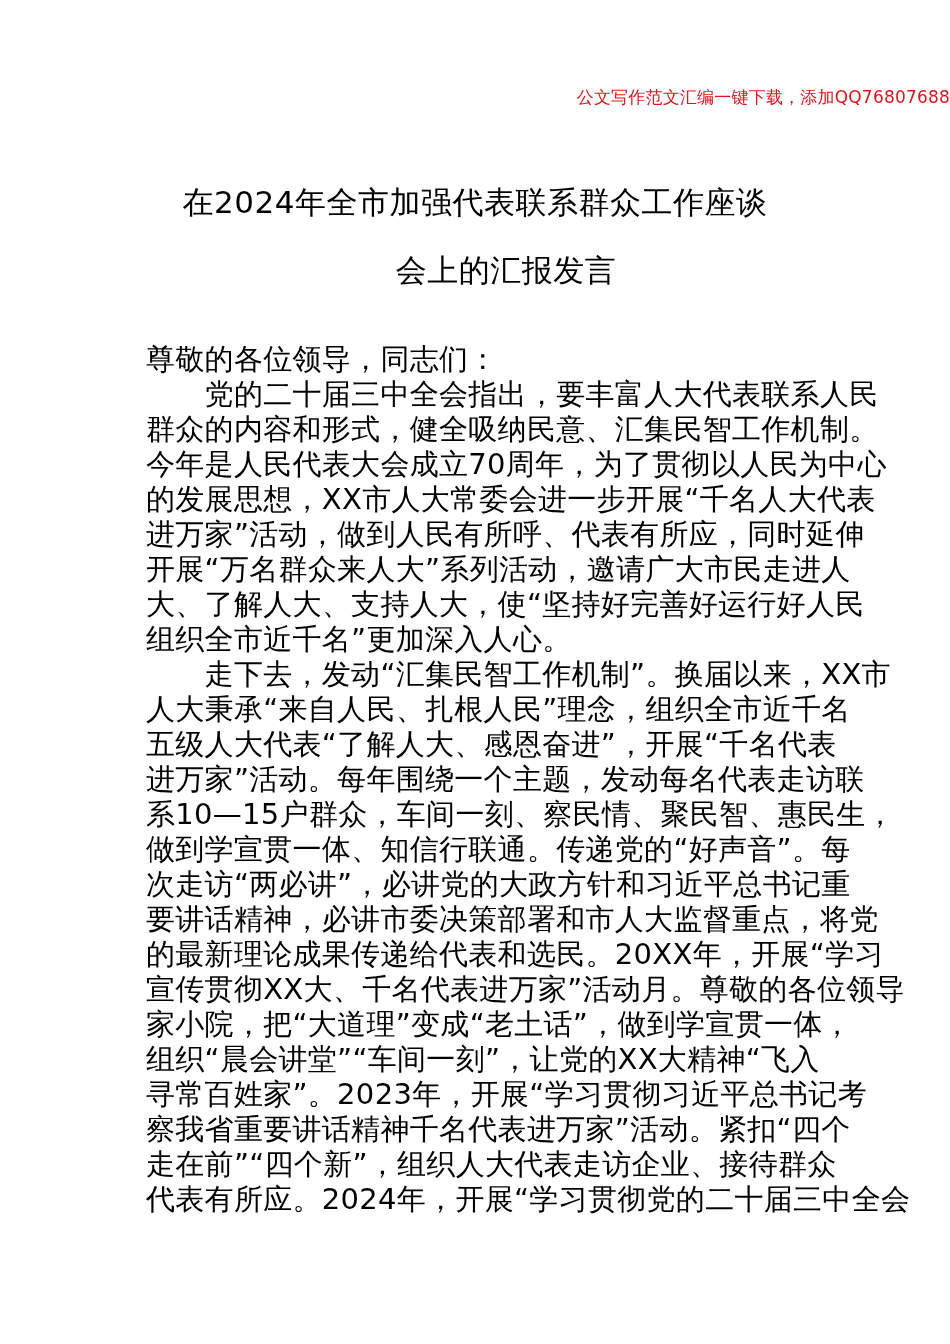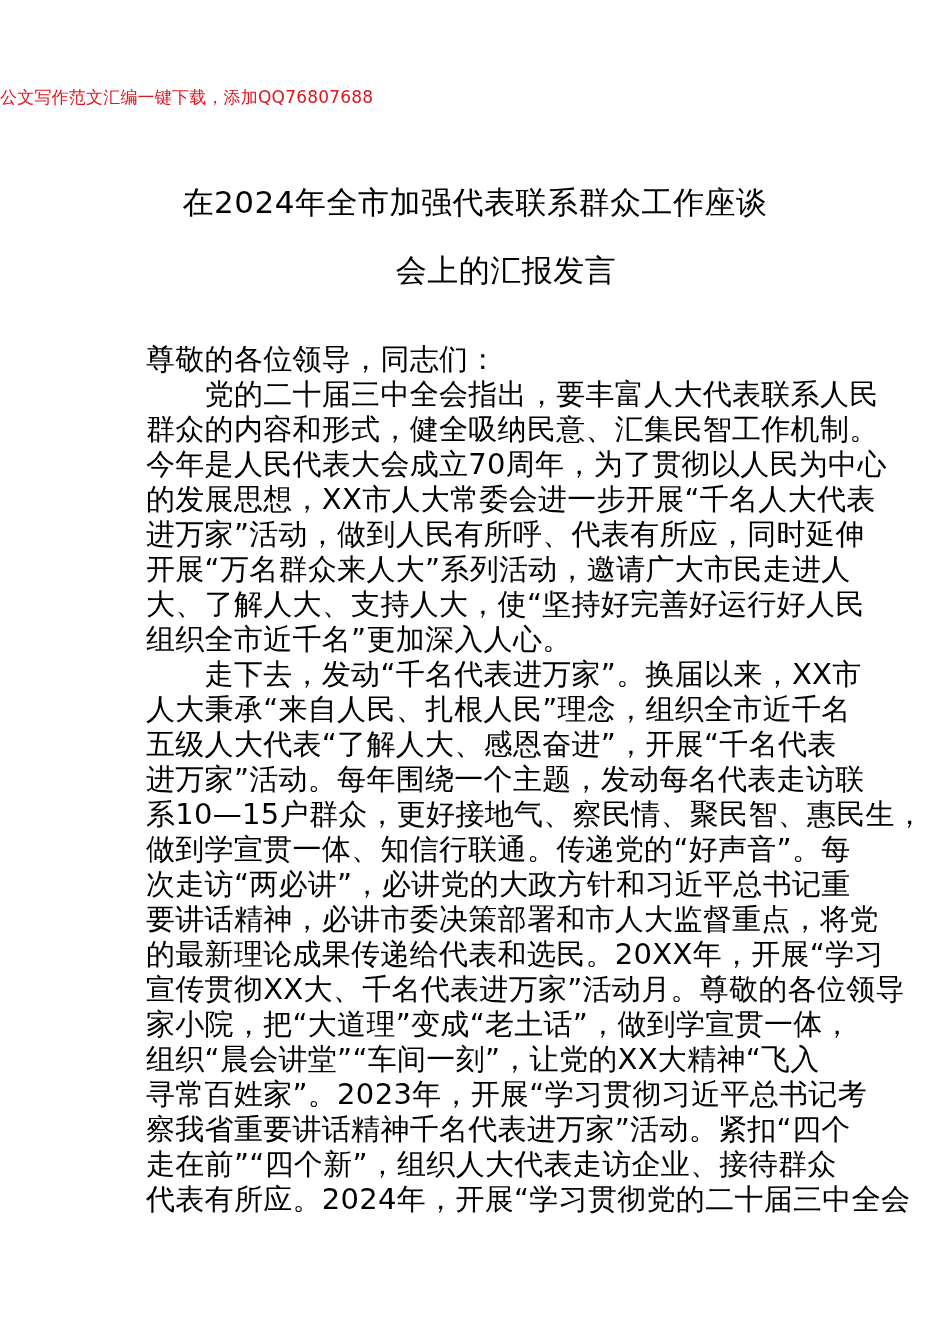--- a/index.html
+++ b/index.html
@@ -1,18 +1,18 @@
 <!DOCTYPE html>
 <html><head>
 <meta charset="utf-8">
 <style>
   html, body { margin:0; padding:0; background:#ffffff; }
   body { width:950px; height:1344px; position:relative; overflow:hidden;
          font-family:"DejaVu Sans", "Liberation Sans", sans-serif; color:#000; }
-  .header-note { position:absolute; top:86px; left:0; width:950px; text-align:left;
+  .header-note { position:absolute; top:86px; left:0; width:950px; text-align:right;
          font-size:17px; color:#e0141e; letter-spacing:0.2px; }
   .title { position:absolute; left:0; width:950px; text-align:center;
          font-size:31px; color:#000; letter-spacing:0.5px; }
   .t1 { top:182px; }
   .t2 { top:250px;margin-left:31px; }
   .body-text { position:absolute; left:146px; width:665px; }
   .line { position:absolute; left:0; font-size:29px; white-space:nowrap; letter-spacing:0.3px; }
 </style>
 </head>
 <body>
@@ -25,25 +25,25 @@
 <div class="body-text">
   <div class="line" style="top:340px">尊敬的各位领导，同志们：</div>
   <div class="line" style="top:375px">　　党的二十届三中全会指出，要丰富人大代表联系人民</div>
   <div class="line" style="top:410px">群众的内容和形式，健全吸纳民意、汇集民智工作机制。</div>
   <div class="line" style="top:445px">今年是人民代表大会成立70周年，为了贯彻以人民为中心</div>
   <div class="line" style="top:480px">的发展思想，XX市人大常委会进一步开展“千名人大代表</div>
   <div class="line" style="top:515px">进万家”活动，做到人民有所呼、代表有所应，同时延伸</div>
   <div class="line" style="top:550px">开展“万名群众来人大”系列活动，邀请广大市民走进人</div>
   <div class="line" style="top:585px">大、了解人大、支持人大，使“坚持好完善好运行好人民</div>
   <div class="line" style="top:620px">组织全市近千名”更加深入人心。</div>
-  <div class="line" style="top:655px">　　走下去，发动“千名代表进万家”。换届以来，XX市</div>
+  <div class="line" style="top:655px">　　走下去，发动“汇集民智工作机制”。换届以来，XX市</div>
   <div class="line" style="top:690px">人大秉承“来自人民、扎根人民”理念，组织全市近千名</div>
   <div class="line" style="top:725px">五级人大代表“了解人大、感恩奋进”，开展“千名代表</div>
   <div class="line" style="top:760px">进万家”活动。每年围绕一个主题，发动每名代表走访联</div>
-  <div class="line" style="top:795px">系10—15户群众，更好接地气、察民情、聚民智、惠民生，</div>
+  <div class="line" style="top:795px">系10—15户群众，车间一刻、察民情、聚民智、惠民生，</div>
   <div class="line" style="top:830px">做到学宣贯一体、知信行联通。传递党的“好声音”。每</div>
   <div class="line" style="top:865px">次走访“两必讲”，必讲党的大政方针和习近平总书记重</div>
   <div class="line" style="top:900px">要讲话精神，必讲市委决策部署和市人大监督重点，将党</div>
   <div class="line" style="top:935px">的最新理论成果传递给代表和选民。20XX年，开展“学习</div>
   <div class="line" style="top:970px">宣传贯彻XX大、千名代表进万家”活动月。尊敬的各位领导</div>
   <div class="line" style="top:1005px">家小院，把“大道理”变成“老土话”，做到学宣贯一体，</div>
   <div class="line" style="top:1040px">组织“晨会讲堂”“车间一刻”，让党的XX大精神“飞入</div>
   <div class="line" style="top:1075px">寻常百姓家”。2023年，开展“学习贯彻习近平总书记考</div>
   <div class="line" style="top:1110px">察我省重要讲话精神千名代表进万家”活动。紧扣“四个</div>
   <div class="line" style="top:1145px">走在前”“四个新”，组织人大代表走访企业、接待群众</div>

